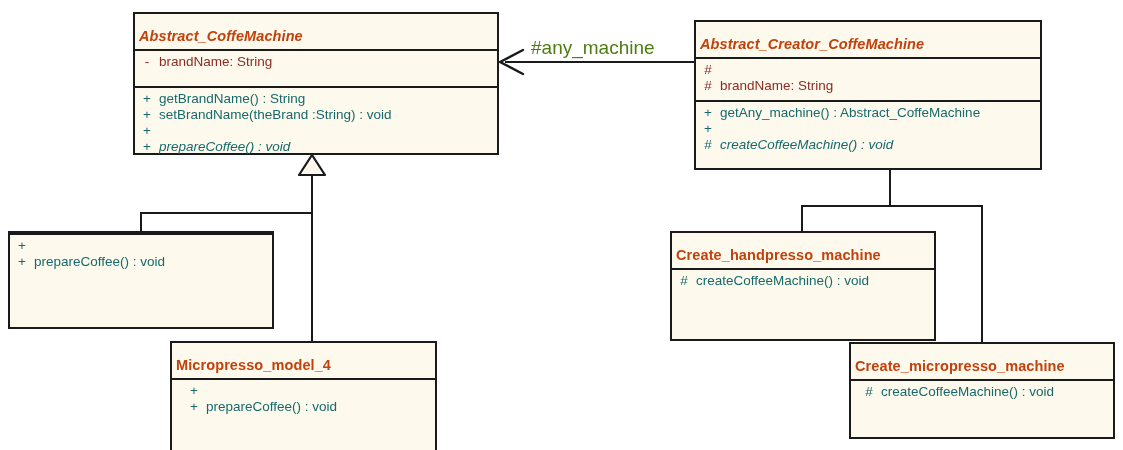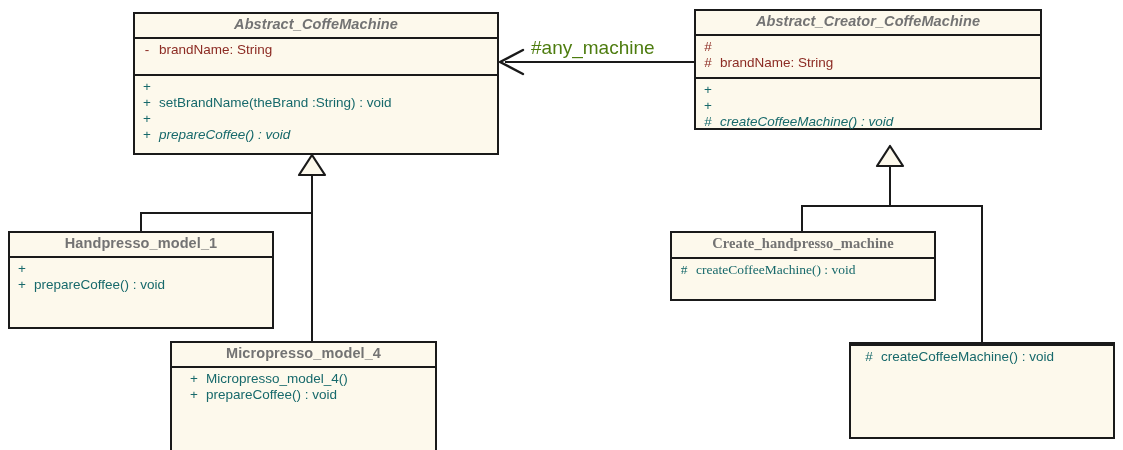--- a/index.html
+++ b/index.html
@@ -20,26 +20,26 @@
   .uml-class {
     position: absolute;
     box-sizing: border-box;
     background: #FDF9EC;
     border: 2px solid #1a1a1a;
     z-index: 5;
   }
   .uml-title {
     box-sizing: border-box;
     width: 100%;
-    text-align: center;
+    text-align: left;
     font-weight: bold;
     font-size: 14.5px;
-    color: #737373;
+    color: #c2410c;
     letter-spacing: 0.1px;
-    padding: 2px 4px 5px 4px;
+    padding: 14px 4px 5px 4px;
     white-space: nowrap;
   }
   .uml-title.abstract {
     font-style: italic;
     font-size: 14.5px;
   }
   .uml-sep {
     height: 0;
     border-top: 2px solid #1a1a1a;
     width: 100%;
@@ -126,103 +126,104 @@
     <div class="uml-compartment" style="height:35px;">
       <div class="uml-row attr-row">
         <span class="uml-vis">-</span>
         <span class="uml-text">brandName:  String</span>
       </div>
     </div>
     <div class="uml-sep"></div>
     <div class="uml-compartment">
       <div class="uml-row meth-row">
         <span class="uml-vis">+</span>
+        <span class="uml-text">getBrandName() : String</span>
       </div>
       <div class="uml-row meth-row">
         <span class="uml-vis">+</span>
         <span class="uml-text">setBrandName(theBrand :String) : void</span>
       </div>
       <div class="uml-row meth-row">
         <span class="uml-vis">+</span>
       </div>
       <div class="uml-row meth-row">
         <span class="uml-vis">+</span>
         <span class="uml-text italic">prepareCoffee() : void</span>
       </div>
     </div>
   </div>
 
-  <div class="uml-class" style="left:694px; top:9px; width:348px; height:121px;">
+  <div class="uml-class" style="left:694px; top:20px; width:348px; height:150px;">
     <div class="uml-title abstract">Abstract_Creator_CoffeMachine</div>
     <div class="uml-sep"></div>
     <div class="uml-compartment" style="height:41px;">
       <div class="uml-row attr-row">
         <span class="uml-vis">#</span>
       </div>
       <div class="uml-row attr-row">
         <span class="uml-vis">#</span>
         <span class="uml-text">brandName:  String</span>
       </div>
     </div>
     <div class="uml-sep"></div>
     <div class="uml-compartment">
       <div class="uml-row meth-row">
         <span class="uml-vis">+</span>
+        <span class="uml-text">getAny_machine() : Abstract_CoffeMachine</span>
       </div>
       <div class="uml-row meth-row">
         <span class="uml-vis">+</span>
       </div>
       <div class="uml-row meth-row">
         <span class="uml-vis">#</span>
         <span class="uml-text italic">createCoffeeMachine() : void</span>
       </div>
     </div>
   </div>
 
   <div class="uml-class" style="left:8px; top:231px; width:266px; height:98px;">
-    <div class="uml-title">Handpresso_model_1</div>
     <div class="uml-sep"></div>
     <div class="uml-compartment">
       <div class="uml-row meth-row">
         <span class="uml-vis">+</span>
       </div>
       <div class="uml-row meth-row">
         <span class="uml-vis">+</span>
         <span class="uml-text">prepareCoffee() : void</span>
       </div>
     </div>
   </div>
 
   <div class="uml-class" style="left:170px; top:341px; width:267px; height:113px;">
     <div class="uml-title">Micropresso_model_4</div>
     <div class="uml-sep"></div>
     <div class="uml-compartment" style="padding-left:10px;">
       <div class="uml-row meth-row">
         <span class="uml-vis">+</span>
-        <span class="uml-text">Micropresso_model_4()</span>
       </div>
       <div class="uml-row meth-row">
         <span class="uml-vis">+</span>
         <span class="uml-text">prepareCoffee() : void</span>
       </div>
     </div>
   </div>
 
-  <div class="uml-class" style="left:670px; top:231px; width:266px; height:70px;font-family:Liberation Serif, serif;">
+  <div class="uml-class" style="left:670px; top:231px; width:266px; height:110px;">
     <div class="uml-title">Create_handpresso_machine</div>
     <div class="uml-sep"></div>
     <div class="uml-compartment">
       <div class="uml-row meth-row">
         <span class="uml-vis">#</span>
         <span class="uml-text">createCoffeeMachine() : void</span>
       </div>
     </div>
   </div>
 
   <div class="uml-class" style="left:849px; top:342px; width:266px; height:97px;">
+    <div class="uml-title">Create_micropresso_machine</div>
     <div class="uml-sep"></div>
     <div class="uml-compartment" style="padding-left:6px;">
       <div class="uml-row meth-row">
         <span class="uml-vis">#</span>
         <span class="uml-text">createCoffeeMachine() : void</span>
       </div>
     </div>
   </div>
 
 </div>

